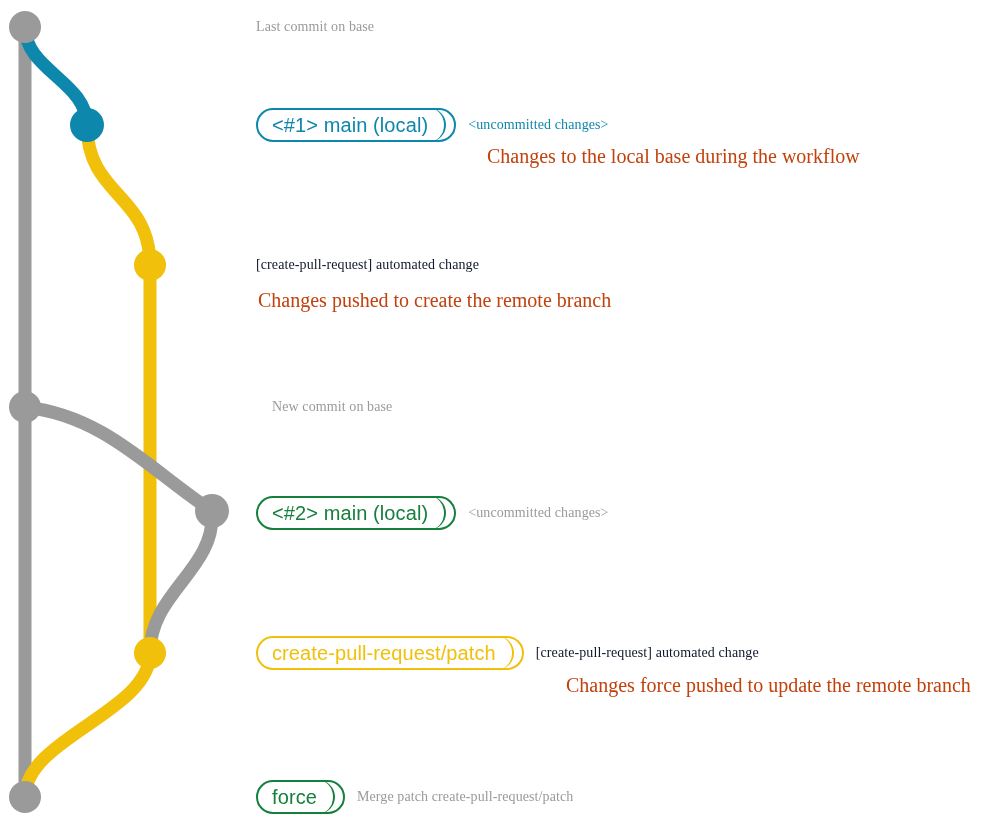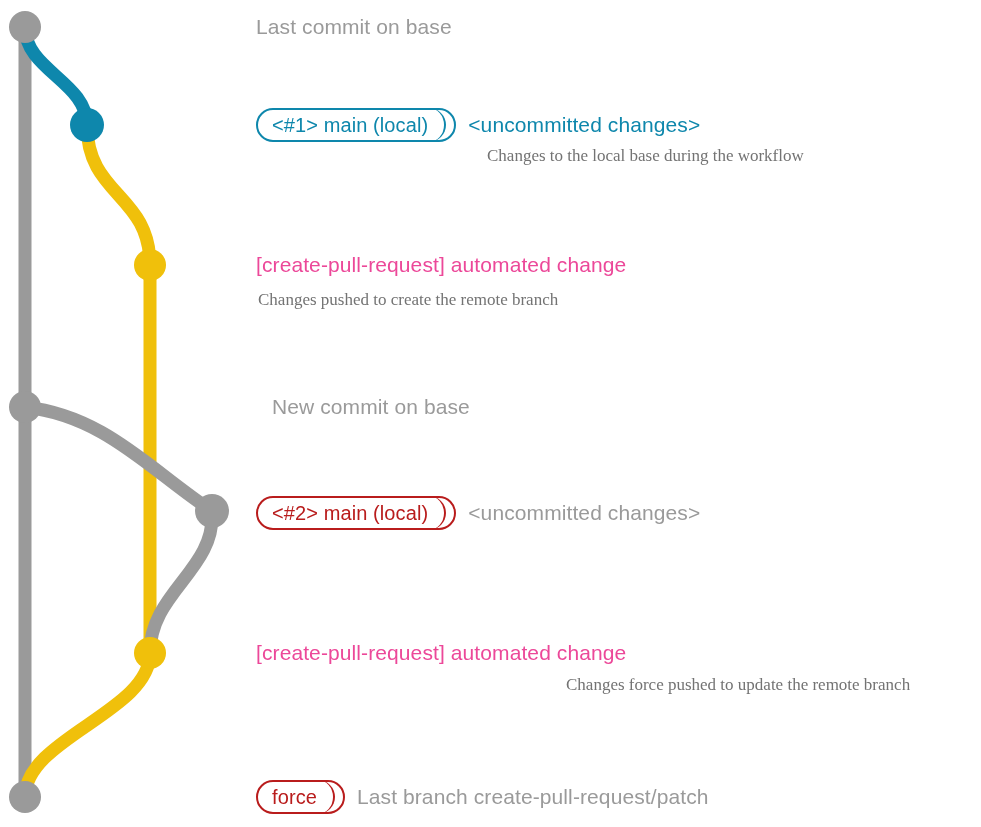--- a/index.html
+++ b/index.html
@@ -42,36 +42,36 @@
 
   .row {
     position: absolute;
     display: flex;
     align-items: center;
     white-space: nowrap;
   }
 
   
   .subject {
-    font-family: Liberation Sans, sans-serif;
-    font-size: 21px;
+    font-family: Liberation Serif, serif;
+    font-size: 14px;
     line-height: 24px;
     letter-spacing: 0.1px;
   }
   .subject.gray   { color: #9a9a9a; }
   .subject.blue   { color: #0e87ac; }
-  .subject.yellow { color: #ec4899; }
+  .subject.yellow { color: #0f172a; }
 
   
   .desc {
     position: absolute;
     font-family: "Liberation Serif", serif;
-    font-size: 17px;
+    font-size: 20px;
     line-height: 20px;
-    color: #737373;
+    color: #c2410c;
     white-space: nowrap;
   }
 
   
   .badge {
     position: relative;
     display: inline-flex;
     align-items: center;
     height: 34px;
     box-sizing: border-box;
@@ -90,21 +90,21 @@
     position: absolute;
     right: 8px;
     top: -2px;
     width: 16px;
     height: 34px;
     border-right: 2px solid currentColor;
     border-radius: 0 17px 17px 0;
     pointer-events: none;
   }
   .badge.blue   { color: #0e87ac; }
-  .badge.gray   { color: #b91c1c; }
+  .badge.gray   { color: #15803d; }
   .badge.yellow { color: #f0c00b; }
   .badge-text { display: inline-block; }
 </style>
 </head>
 <body>
 
 <div id="diagram-root">
 
   <svg id="commit-graph" viewBox="0 0 981 827" width="981" height="827" xmlns="http://www.w3.org/2000/svg">
 
@@ -163,26 +163,30 @@
 
     <div class="row" style="left:256px; top:496px; height:34px;">
       <span class="badge gray">
         <span class="badge-text">&lt;#2&gt; main (local)</span>
         <span class="notch"></span>
       </span>
       <span class="subject gray">&lt;uncommitted changes&gt;</span>
     </div>
 
     <div class="row" style="left:256px; top:636px; height:34px;">
+      <span class="badge yellow">
+        <span class="badge-text">create-pull-request/patch</span>
+        <span class="notch"></span>
+      </span>
       <span class="subject yellow">[create-pull-request] automated change</span>
     </div>
     <div class="desc" style="left:566px; top:675px;">Changes force pushed to update the remote branch</div>
 
     <div class="row" style="left:256px; top:780px; height:34px;">
       <span class="badge gray">
         <span class="badge-text">force</span>
         <span class="notch"></span>
       </span>
-      <span class="subject gray">Last branch create-pull-request/patch</span>
+      <span class="subject gray">Merge patch create-pull-request/patch</span>
     </div>
 
   </div>
 </div>
 
 </body></html>

